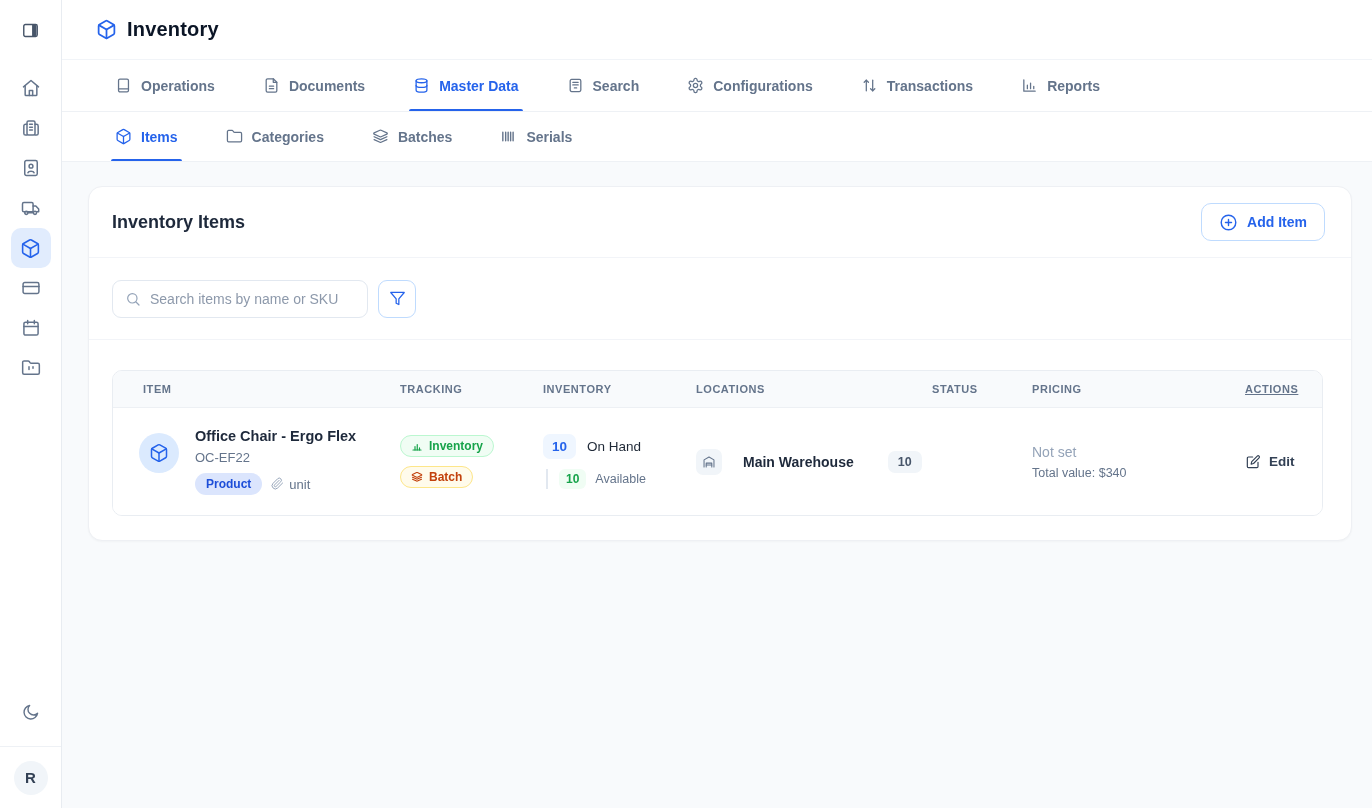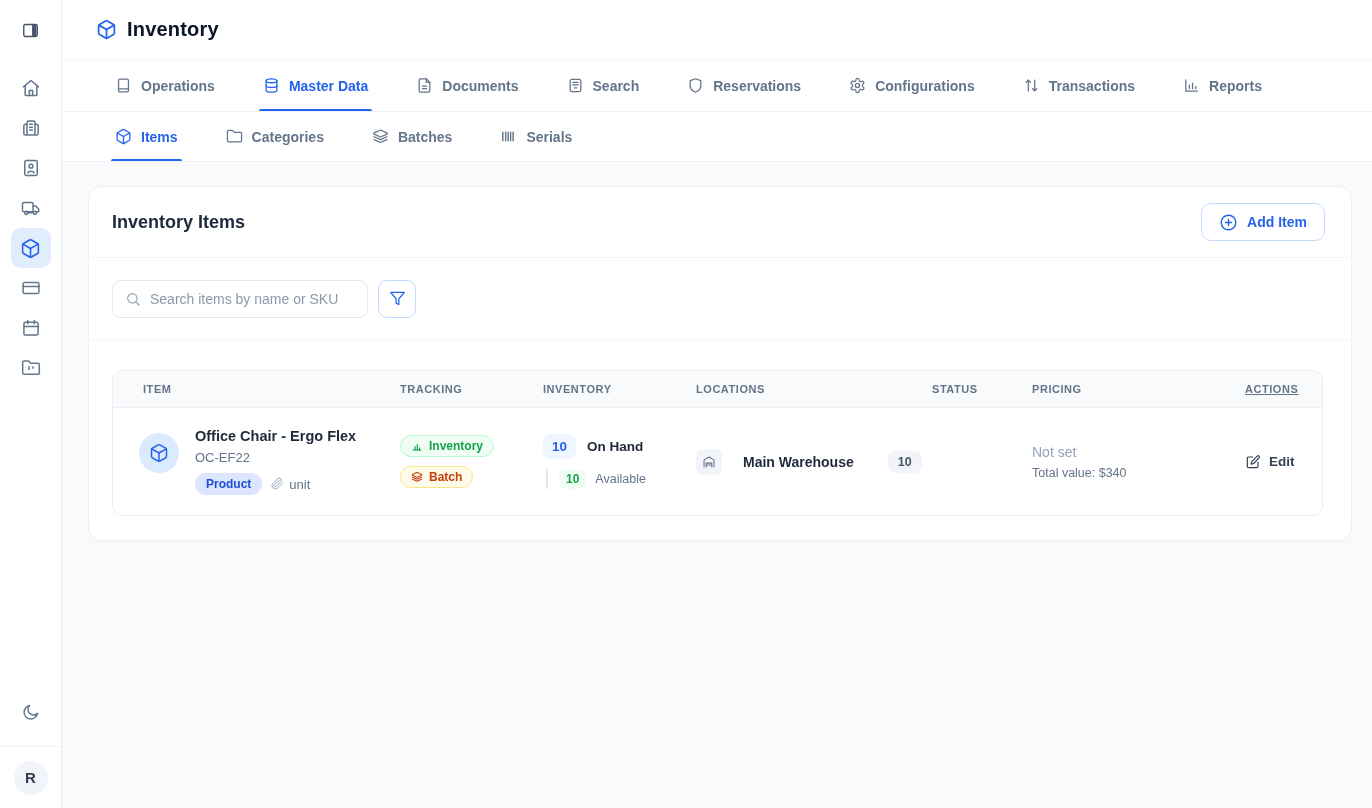--- a/index.html
+++ b/index.html
@@ -87,21 +87,21 @@
   .track-cell { display:flex; flex-direction:column; gap:9px; align-items:flex-start; }
   .badge { display:inline-flex; align-items:center; gap:6px; font-size:12px; font-weight:700;
     padding:3px 10px; border-radius:999px; border:1px solid; }
   .badge.green { color:#16a34a; background:#f0fdf4; border-color:#bbf7d0; }
   .badge.amber { color:#c2410c; background:#fffbeb; border-color:#fde68a; }
 
   .inv-cell { display:flex; flex-direction:column; gap:10px; }
   .inv-top { display:flex; align-items:center; gap:11px; }
   .qty-blue { background:#eff6ff; color:#2563eb; font-size:13.5px; font-weight:700;
     padding:5px 9px; border-radius:7px; }
-  .inv-top .lbl { font-size:13.5px; font-weight:700; color:#1f2937; }
+  .inv-top .lbl { font-size:13.5px; font-weight:400; color:#1f2937; }
   .inv-sub { display:flex; align-items:center; gap:9px; border-left:2px solid #e2e8f0;
     margin-left:3px; padding-left:11px; }
   .qty-green { background:#f0fdf4; color:#16a34a; font-size:12px; font-weight:700;
     padding:3px 7px; border-radius:6px; }
   .inv-sub .lbl { font-size:12.5px; color:#64748b; }
 
   .loc-cell { display:flex; align-items:center; gap:21px; }
   .loc-icon { width:26px; height:26px; border-radius:7px; background:#f1f5f9; color:#64748b;
     display:flex; align-items:center; justify-content:center; flex:none; }
   .loc-name { font-size:14px; font-weight:700; color:#1e293b; }
@@ -234,57 +234,49 @@
   <nav class="tabbar">
     <button class="tab">
       <span>
           <svg class="ic" width="17" height="17" viewBox="0 0 24 24">
             <rect x="5" y="3" width="14" height="18" rx="2"></rect>
             <path d="M5 16.8h14"></path>
           </svg>
         </span>
       <span>Operations</span>
     </button>
+    <button class="tab">
+      <span>
+          <svg class="ic" width="17" height="17" viewBox="0 0 24 24">
+            <path d="M14.5 2.5h-8a2 2 0 0 0-2 2v15a2 2 0 0 0 2 2h11a2 2 0 0 0 2-2V7.5Z"></path>
+            <path d="M14.5 2.5v5h5"></path>
+            <path d="M9 13h6M9 16.5h6"></path>
+          </svg>
+        </span>
+      <span>Documents</span>
+    </button>
     <button class="tab active">
       <span>
           <svg class="ic" width="17" height="17" viewBox="0 0 24 24">
             <ellipse cx="12" cy="5.3" rx="7.6" ry="2.8"></ellipse>
             <path d="M4.4 5.3v13.4c0 1.55 3.4 2.8 7.6 2.8s7.6-1.25 7.6-2.8V5.3"></path>
             <path d="M4.4 12c0 1.55 3.4 2.8 7.6 2.8s7.6-1.25 7.6-2.8"></path>
           </svg>
         </span>
       <span>Master Data</span>
     </button>
     <button class="tab">
       <span>
           <svg class="ic" width="17" height="17" viewBox="0 0 24 24">
-            <path d="M14.5 2.5h-8a2 2 0 0 0-2 2v15a2 2 0 0 0 2 2h11a2 2 0 0 0 2-2V7.5Z"></path>
-            <path d="M14.5 2.5v5h5"></path>
-            <path d="M9 13h6M9 16.5h6"></path>
-          </svg>
-        </span>
-      <span>Documents</span>
-    </button>
-    <button class="tab">
-      <span>
-          <svg class="ic" width="17" height="17" viewBox="0 0 24 24">
             <rect x="4.5" y="3.5" width="15" height="17" rx="2"></rect>
             <path d="M8.2 7.5h7.6M8.2 11.2h7.6"></path>
             <path d="M10.4 15.5h3.2"></path>
           </svg>
         </span>
       <span>Search</span>
-    </button>
-    <button class="tab">
-      <span>
-          <svg class="ic" width="17" height="17" viewBox="0 0 24 24">
-            <path d="M12 21.5c4.6-1.8 7.5-4.7 7.5-9.6V5.1L12 2.5 4.5 5.1v6.8c0 4.9 2.9 7.8 7.5 9.6Z"></path>
-          </svg>
-        </span>
-      <span>Reservations</span>
     </button>
     <button class="tab">
       <span>
           <svg class="ic" width="17" height="17" viewBox="0 0 24 24">
             <path d="M12.22 2h-.44a2 2 0 0 0-2 2v.18a2 2 0 0 1-1 1.73l-.43.25a2 2 0 0 1-2 0l-.15-.08a2 2 0 0 0-2.73.73l-.22.38a2 2 0 0 0 .73 2.73l.15.1a2 2 0 0 1 1 1.72v.51a2 2 0 0 1-1 1.74l-.15.09a2 2 0 0 0-.73 2.73l.22.38a2 2 0 0 0 2.73.73l.15-.08a2 2 0 0 1 2 0l.43.25a2 2 0 0 1 1 1.73V20a2 2 0 0 0 2 2h.44a2 2 0 0 0 2-2v-.18a2 2 0 0 1 1-1.73l.43-.25a2 2 0 0 1 2 0l.15.08a2 2 0 0 0 2.73-.73l.22-.39a2 2 0 0 0-.73-2.73l-.15-.08a2 2 0 0 1-1-1.74v-.5a2 2 0 0 1 1-1.74l.15-.09a2 2 0 0 0 .73-2.73l-.22-.38a2 2 0 0 0-2.73-.73l-.15.08a2 2 0 0 1-2 0l-.43-.25a2 2 0 0 1-1-1.73V4a2 2 0 0 0-2-2z"></path>
             <circle cx="12" cy="12" r="3"></circle>
           </svg>
         </span>
       <span>Configurations</span>
     </button>

